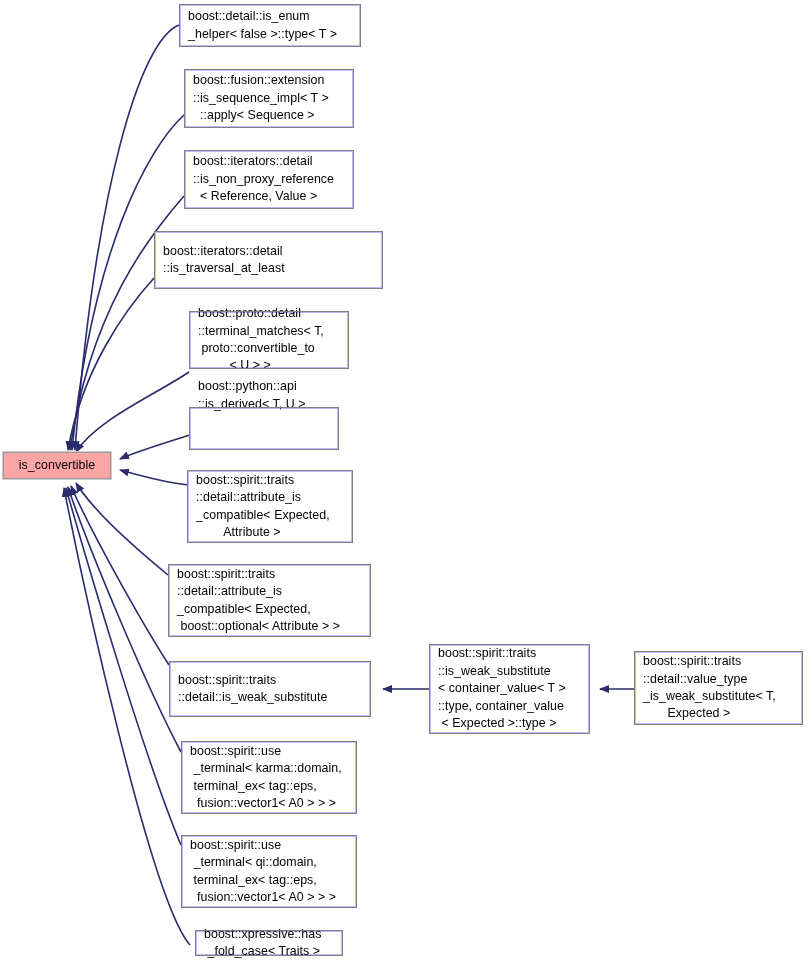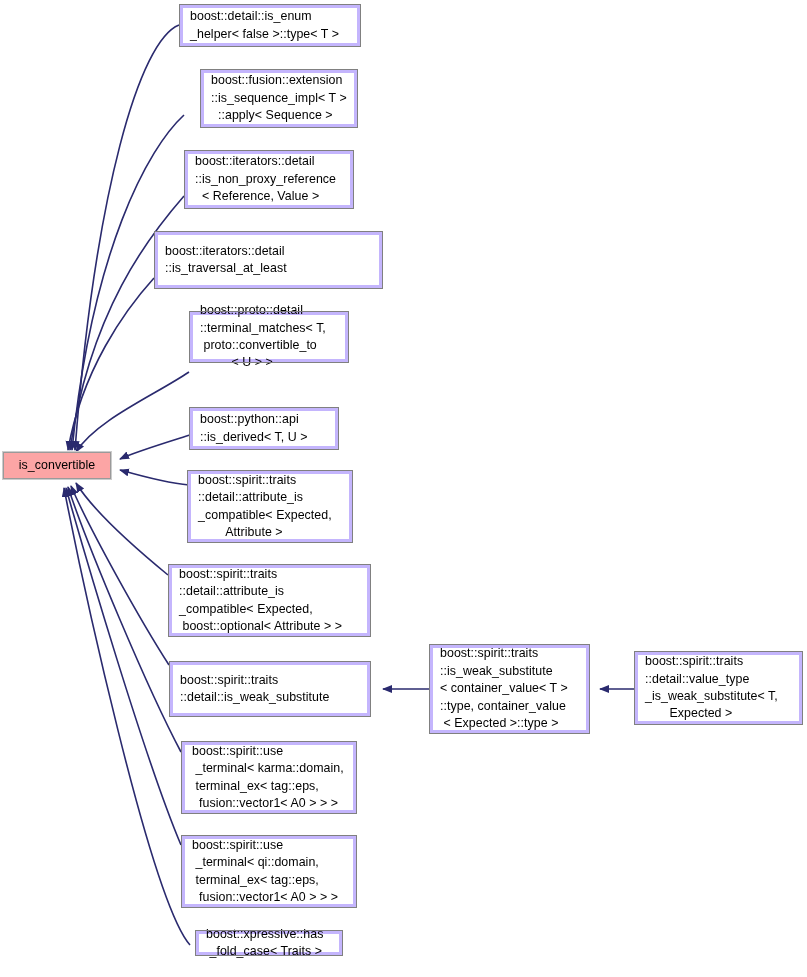--- a/index.html
+++ b/index.html
@@ -20,21 +20,21 @@
     left: 0;
     top: 0;
     width: 807px;
     height: 977px;
     pointer-events: none;
   }
   .node {
     position: absolute;
     box-sizing: border-box;
     background: #ffffff;
-    border: 3px solid #c4b5fd;
+    border: 1px solid #c4b5fd;
     outline: 1px solid #808080;
     display: flex;
     flex-direction: column;
     justify-content: center;
     color: #000000;
     font-size: 12.4px;
     line-height: 17.4px;
     white-space: pre;
     letter-spacing: 0.05px;
   }
@@ -83,45 +83,45 @@
   <div class="node root align-center" style="left:3px; top:452px; width:108px; height:27px;">
     <span class="lines">is_convertible</span>
   </div>
 
   <div class="node align-left" style="left:180px; top:5px; width:180px; height:41px;">
     <span class="lines">
       <span class="ln">boost::detail::is_enum</span><span class="ln">_helper&lt; false &gt;::type&lt; T &gt;</span>
     </span>
   </div>
 
-  <div class="node align-left" style="left:185px; top:70px; width:156px; height:57px;margin-left:16px;">
+  <div class="node align-left" style="left:185px; top:70px; width:168px; height:57px;">
     <span class="lines">
       <span class="ln">boost::fusion::extension</span><span class="ln">::is_sequence_impl&lt; T &gt;</span><span class="ln">  ::apply&lt; Sequence &gt;</span>
     </span>
   </div>
 
   <div class="node align-left" style="left:185px; top:151px; width:168px; height:57px;">
     <span class="lines">
       <span class="ln">boost::iterators::detail</span><span class="ln">::is_non_proxy_reference</span><span class="ln">  &lt; Reference, Value &gt;</span>
     </span>
   </div>
 
   <div class="node align-left" style="left:155px; top:232px; width:227px; height:56px;">
     <span class="lines">
       <span class="ln">boost::iterators::detail</span><span class="ln">::is_traversal_at_least</span>
     </span>
   </div>
 
-  <div class="node align-left" style="left:190px; top:312px; width:158px; height:50px;">
+  <div class="node align-left" style="left:190px; top:312px; width:158px; height:56px;">
     <span class="lines">
       <span class="ln">boost::proto::detail</span><span class="ln">::terminal_matches&lt; T,</span><span class="ln"> proto::convertible_to</span><span class="ln">         &lt; U &gt; &gt;</span>
     </span>
   </div>
 
-  <div class="node align-left" style="left:190px; top:408px; width:148px; height:41px;">
+  <div class="node align-left" style="left:190px; top:408px; width:148px; height:41px;justify-content:flex-end;">
     <span class="lines">
       <span class="ln">boost::python::api</span><span class="ln">::is_derived&lt; T, U &gt;</span>
     </span>
   </div>
 
   <div class="node align-left" style="left:188px; top:471px; width:164px; height:71px;">
     <span class="lines">
       <span class="ln">boost::spirit::traits</span><span class="ln">::detail::attribute_is</span><span class="ln">_compatible&lt; Expected,</span><span class="ln">        Attribute &gt;</span>
     </span>
   </div>

